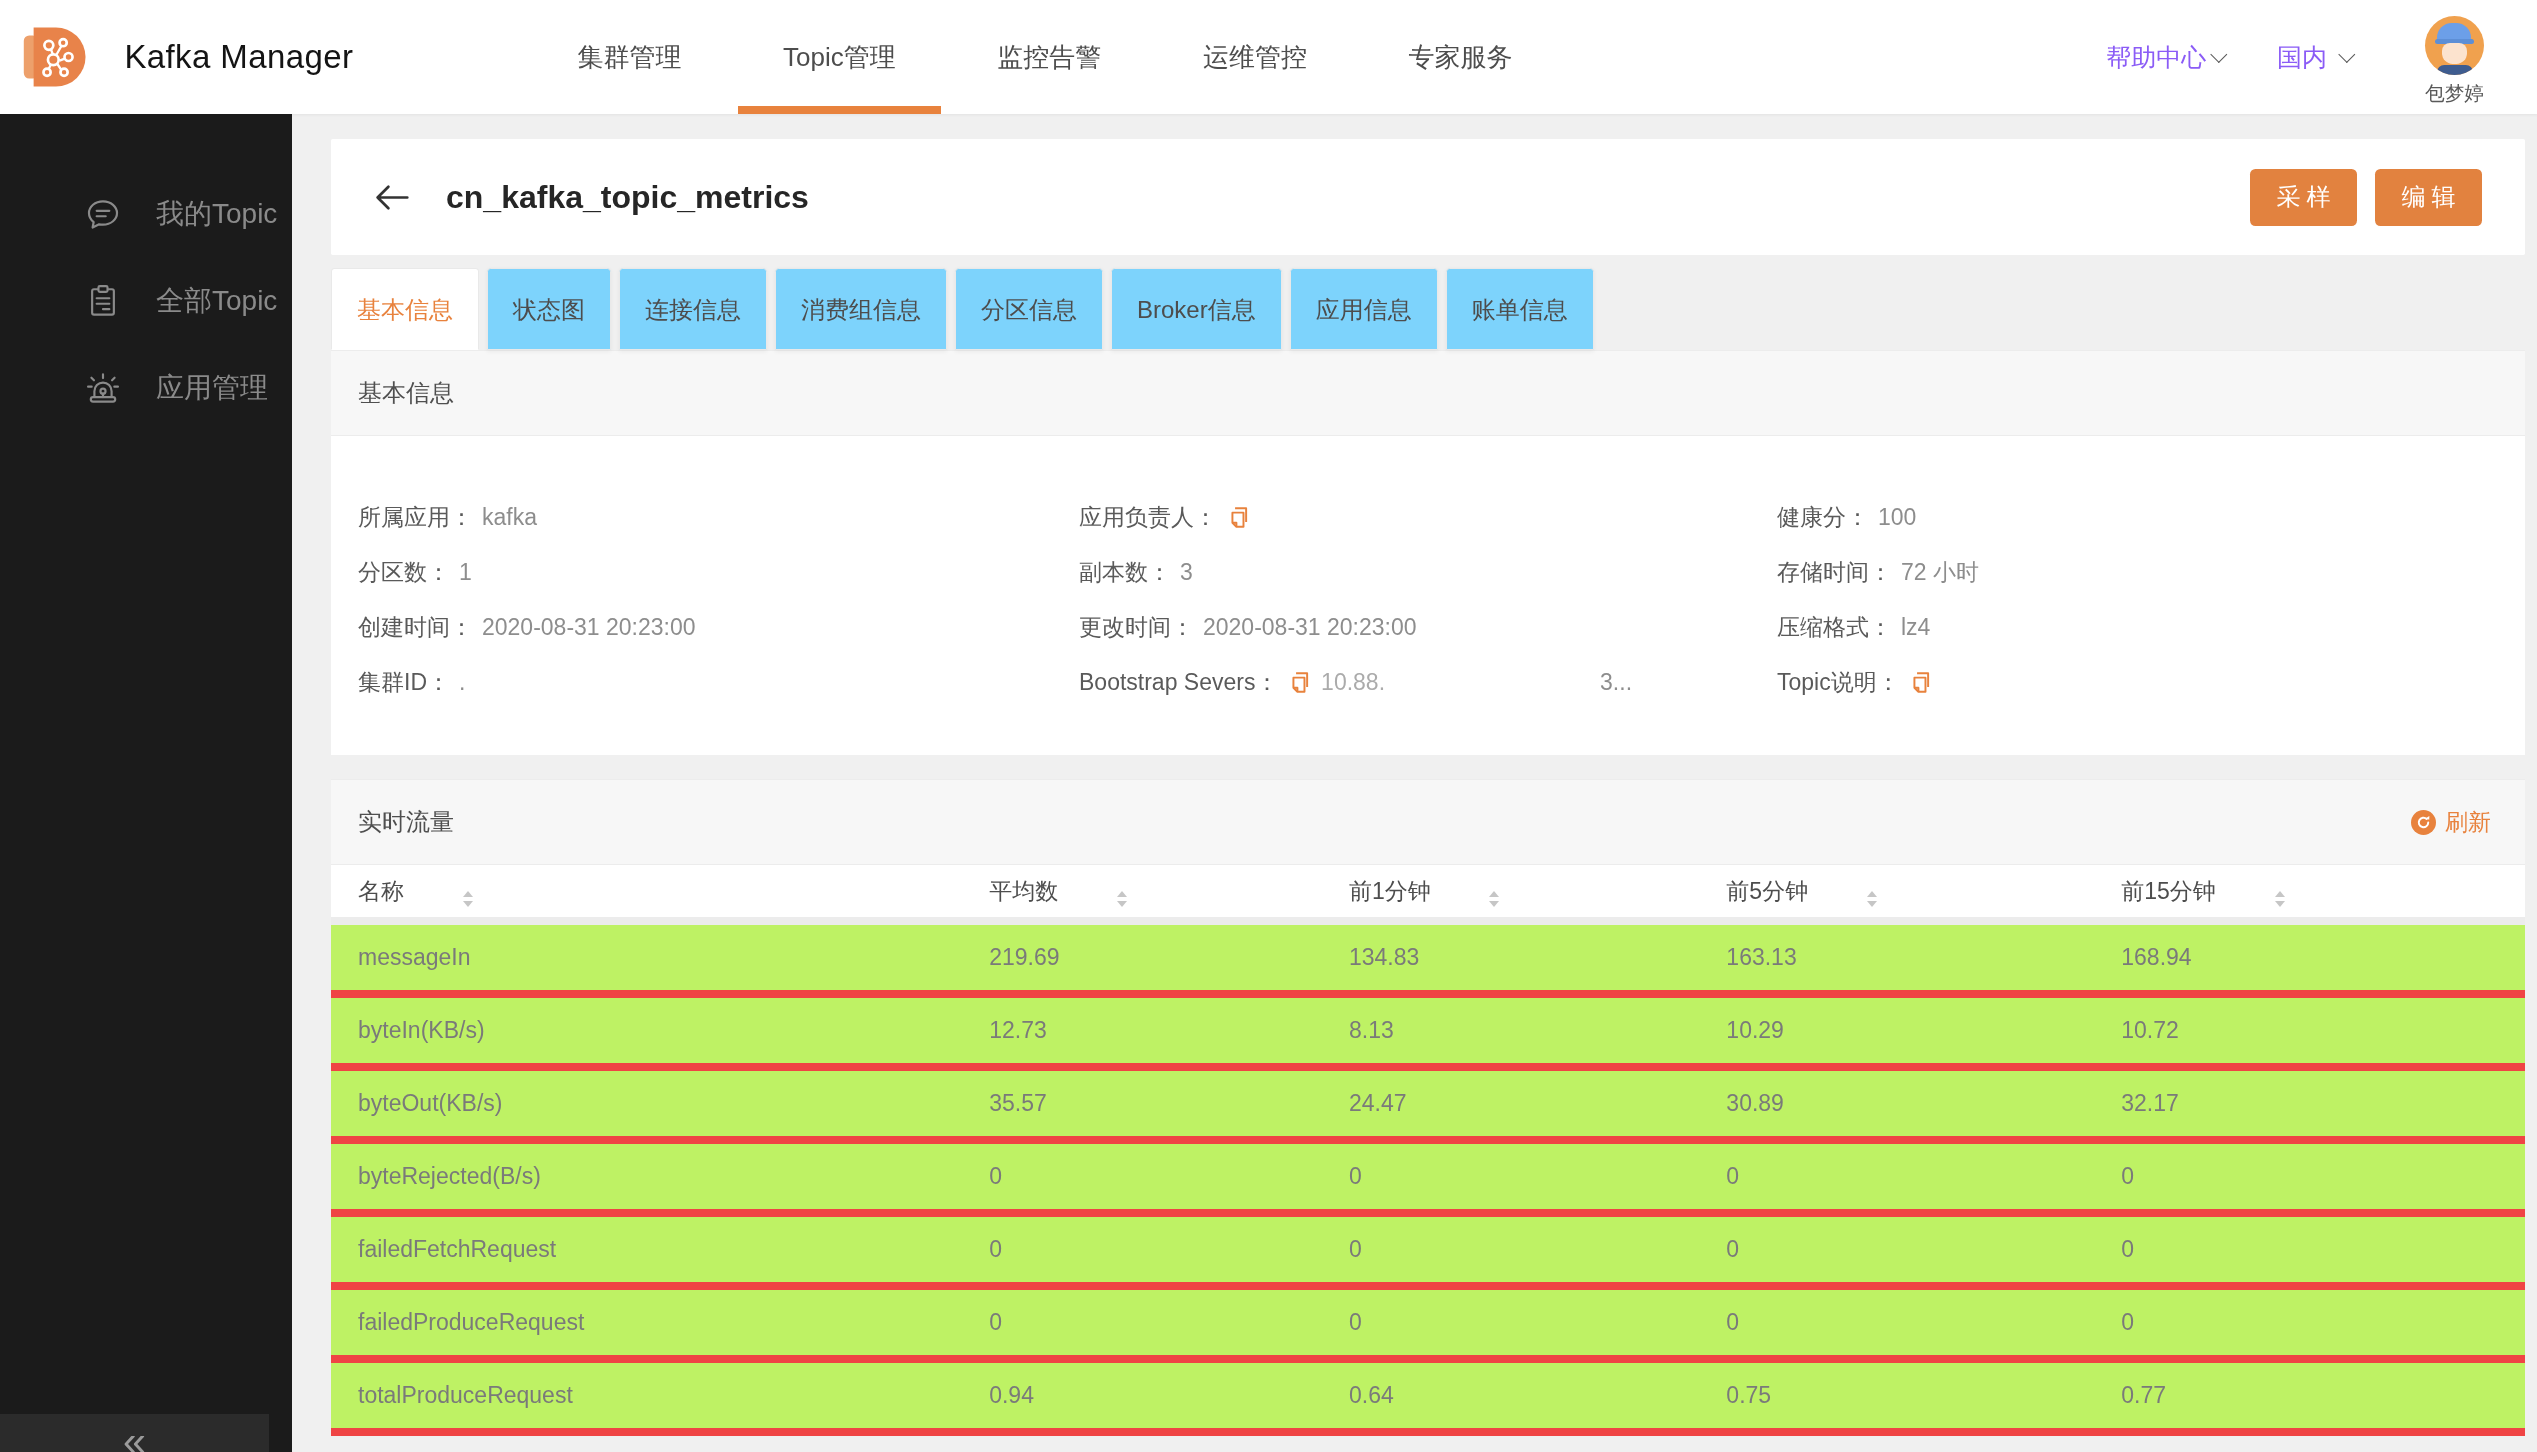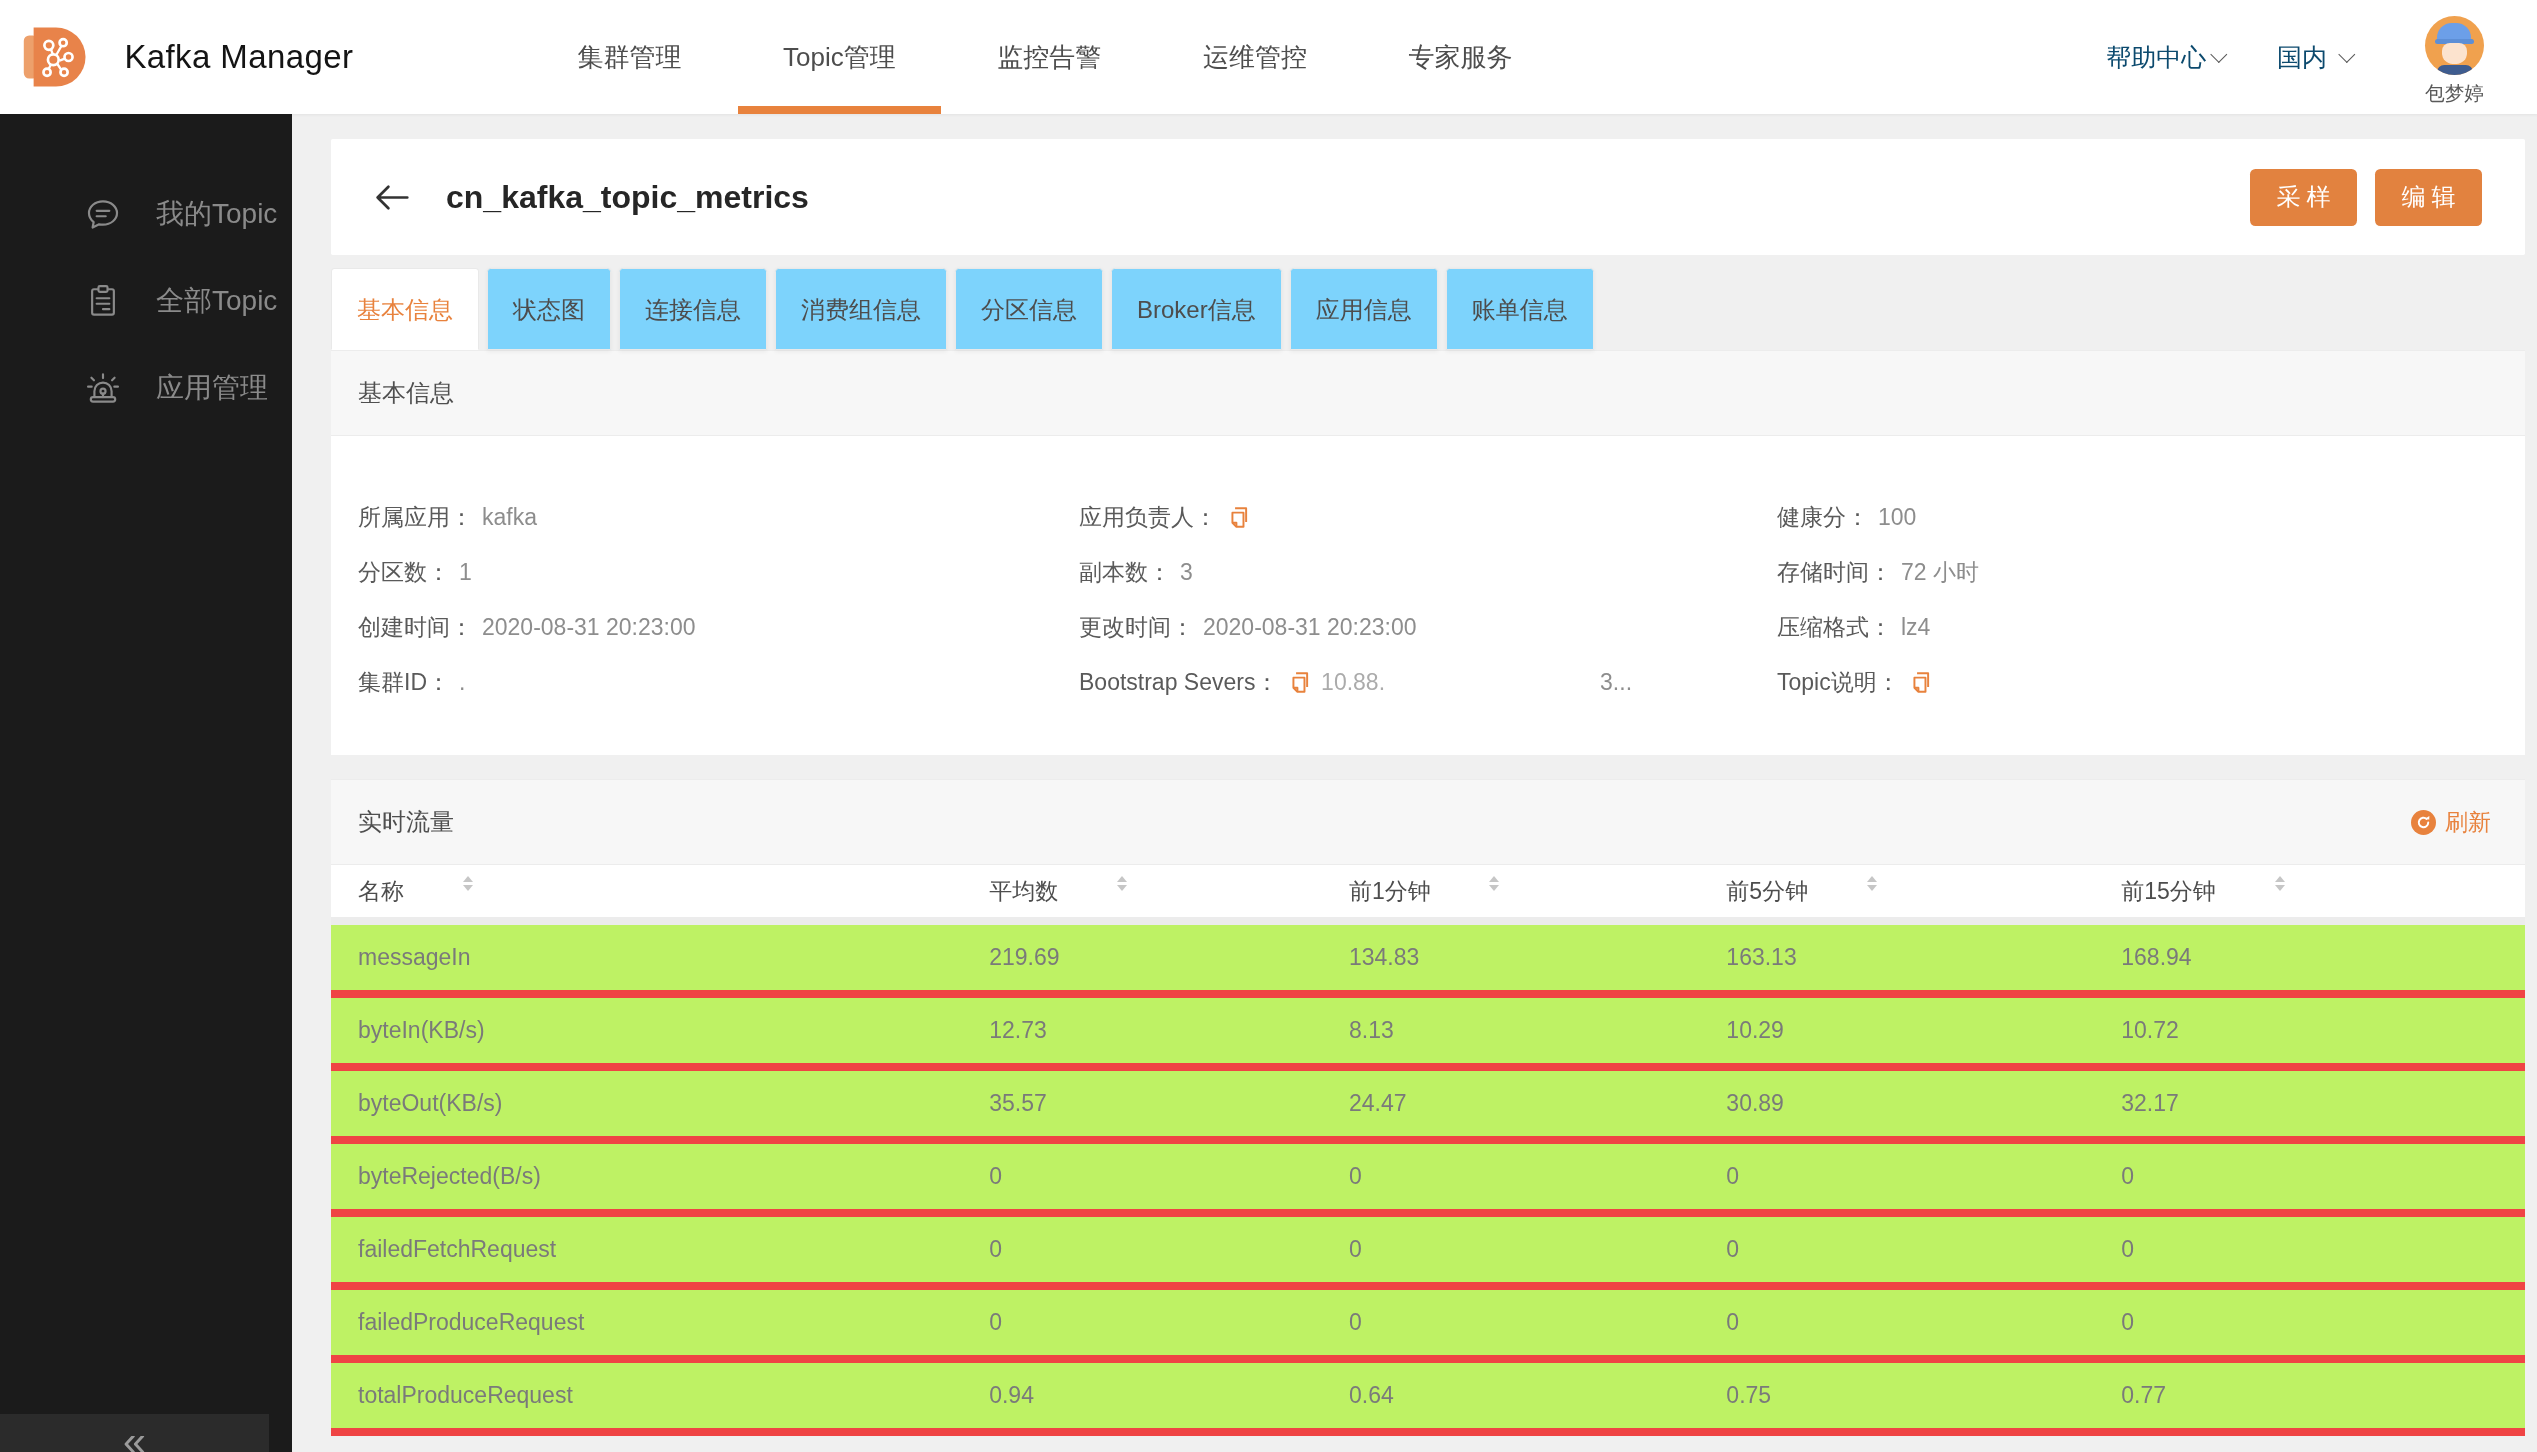--- a/index.html
+++ b/index.html
@@ -9,21 +9,21 @@
   
   .topbar { position: absolute; left: 0; top: 0; width: 2538px; height: 114px; background: #fff;
             display: flex; align-items: center; padding: 0 54px 0 22.4px; z-index: 20;
             box-shadow: 0 0.9px 3.6px rgba(0,0,0,.08); }
   .logo { width: 68px; height: 68px; flex: 0 0 auto; }
   .app-title { margin-left: 34px; font-size: 33px; font-weight: 500; color: #141414; letter-spacing: 0.4px; white-space: nowrap; }
   .nav { display: flex; margin-left: 179px; gap: 11.6px; height: 114px; }
   .nav-item { position: relative; padding: 0 45px; line-height: 114px; font-size: 26px; color: #4D4D4D; cursor: pointer; white-space: nowrap; }
   .nav-item.active .nav-underline { position: absolute; left: 0; right: 0; bottom: 0; height: 8px; background: #E8823D; }
   .topbar-right { margin-left: auto; display: flex; align-items: center; }
-  .top-link { font-size: 25px; color: #0c4a6e; cursor: pointer; display: flex; align-items: center; white-space: nowrap; }
+  .top-link { font-size: 25px; color: #8b5cf6; cursor: pointer; display: flex; align-items: center; white-space: nowrap; }
   .chev { display: inline-block; width: 11.6px; height: 11.6px; border-right: 1.8px solid #595959; border-bottom: 1.8px solid #595959;
           transform: rotate(45deg) translate(-1.8px,-1.8px); margin-left: 7.2px; }
   .region { margin-left: 52px; }
   .region .chev { margin-left: 14.3px; }
   .user-block { margin-left: 72px; display: flex; flex-direction: column; align-items: center; margin-top: 9px; cursor: pointer; }
   .avatar { width: 59px; height: 59px; border-radius: 50%; background: #F0A14E; position: relative; overflow: hidden; }
   .avatar .hat { position: absolute; top: 6.3px; left: 12.5px; width: 34px; height: 18px; background: #6C9FE8; border-radius: 17px 17px 3.6px 3.6px; }
   .avatar .brim { position: absolute; top: 22.4px; left: 9.8px; width: 39px; height: 5.4px; background: #5D8FD6; border-radius: 2.7px; }
   .avatar .face { position: absolute; top: 27px; left: 17px; width: 25px; height: 20.6px; background: #FCE3CE; border-radius: 8px 8px 10.7px 10.7px; }
   .avatar .body { position: absolute; bottom: -2.7px; left: 11.6px; width: 36px; height: 12.5px; background: #3E5C8F; border-radius: 7.2px 7.2px 0 0; }
@@ -72,21 +72,21 @@
   .refresh-link { margin-left: auto; display: flex; align-items: center; gap: 9px; cursor: pointer; justify-content: flex-end; }
   .refresh-link span { font-size: 23px; color: #E8823D; }
   .refresh-ic { width: 25px; height: 25px; }
 
   table.metrics { width: 100%; border-collapse: collapse; table-layout: fixed; }
   table.metrics th { height: 56px; background: #fff; font-weight: 400; font-size: 23px; color: #4D4D4D;
                      text-align: left; border-bottom: 8px solid #ECECEC; }
   table.metrics td { height: 73px; background: #bef264; font-size: 23px; color: #7A7A7A;
                      text-align: left; border-bottom: 8px solid #ef4444; }
   table.metrics th:first-child, table.metrics td:first-child { padding-left: 27px; }
-  .th-inner { display: inline-flex; align-items: flex-start; gap: 48px; }
+  .th-inner { display: inline-flex; align-items: flex-end; gap: 48px; }
   .sorters { display: inline-flex; flex-direction: column; gap: 3.6px; margin-left: 10.7px; cursor: pointer; }
   .car-up { width: 0; height: 0; border-left: 5.4px solid transparent; border-right: 5.4px solid transparent; border-bottom: 6.3px solid #C6C6C6; }
   .car-dn { width: 0; height: 0; border-left: 5.4px solid transparent; border-right: 5.4px solid transparent; border-top: 6.3px solid #C6C6C6; }
 </style>
 </head>
 <body>
 
 <div id="app">
 
   <header class="topbar">

